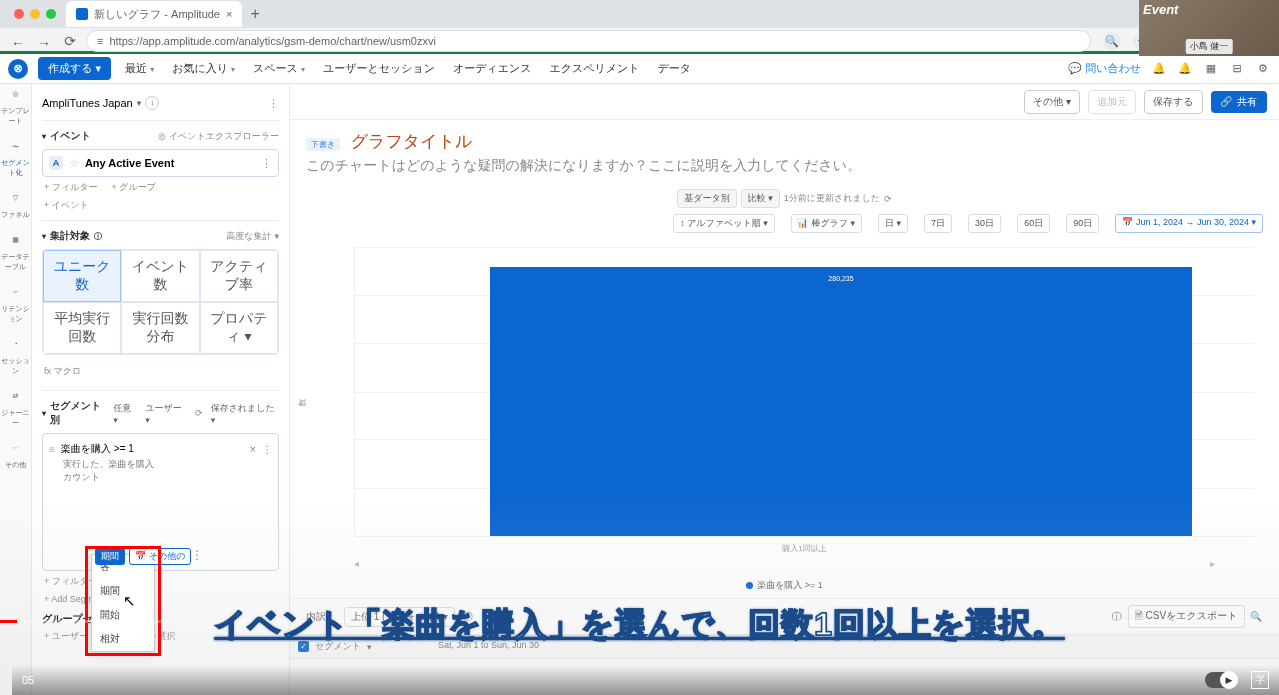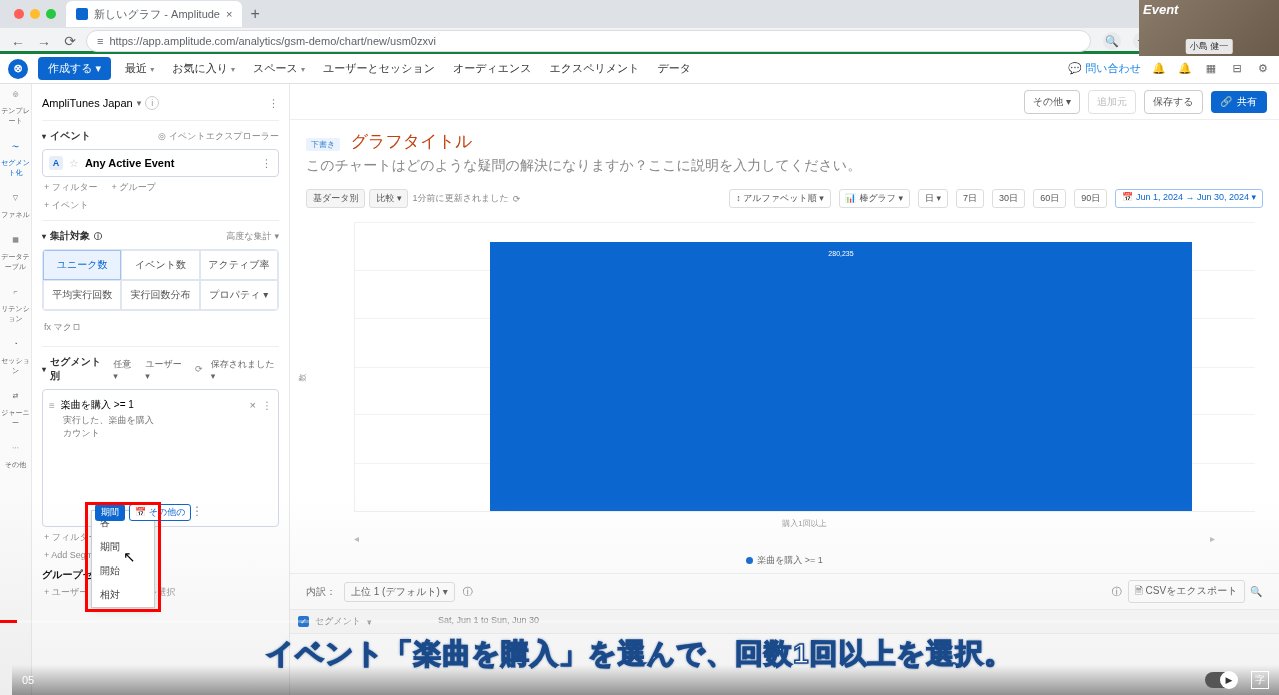--- a/index.html
+++ b/index.html
@@ -51,21 +51,21 @@
 .sb-head { display: flex; align-items: center; gap: 4px; font-size: 10px; font-weight: 600; color: #333; margin-bottom: 6px; }
 .sb-head .chev { font-size: 8px; }
 .sb-head-right { margin-left: auto; color: #888; font-weight: 400; font-size: 9px; display: flex; align-items: center; gap: 3px; }
 .event-row { border: 1px solid #d0d8e8; border-radius: 4px; padding: 6px; display: flex; align-items: center; gap: 6px; }
 .badge-a { width: 14px; height: 14px; background: #e8eef8; color: #0b66d0; border-radius: 3px; text-align: center; line-height: 14px; font-size: 9px; font-weight: 600; }
 .star { color: #ccc; }
 .add-link { color: #888; font-size: 9px; padding: 4px 2px; }
 .add-links { display: flex; gap: 10px; align-items: flex-end; }
 
 .metric-grid { display: grid; grid-template-columns: 1fr 1fr 1fr; gap: 0; border: 1px solid #e0e6f0; border-radius: 4px; overflow: hidden; }
-.metric-cell { padding: 7px 4px; text-align: center; font-size: 10px; border: 0.5px solid #e0e6f0; color: #555; }
+.metric-cell { padding: 7px 4px; text-align: center; font-size: 14px; border: 0.5px solid #e0e6f0; color: #555; }
 .metric-cell.active { color: #0b66d0; background: #eaf2fd; border-color: #9ec3f2; }
 
 .seg-head-row { display: flex; gap: 8px; font-size: 9px; color: #666; align-items: center; }
 .seg-box { border: 1px solid #d0d8e8; border-radius: 4px; padding: 6px; margin-top: 6px; position: relative; }
 .seg-row { display: flex; align-items: center; gap: 6px; font-size: 10px; padding: 2px 0; }
 .seg-sub { font-size: 9px; color: #777; padding-left: 14px; }
 .seg-close { margin-left: auto; color: #888; font-size: 11px; }
 
 .dropdown-panel { position: absolute; top: 120px; left: 48px; width: 64px; background: #fff; border: 1px solid #ccc; box-shadow: 0 2px 8px rgba(0,0,0,0.15); font-size: 10px; z-index: 50; }
 .dd-item { padding: 5px 8px; color: #444; }
@@ -81,25 +81,25 @@
 .main-top { height: 36px; border-bottom: 1px solid #eee; display: flex; align-items: center; justify-content: flex-end; padding: 0 12px; gap: 8px; }
 .btn-outline { border: 1px solid #ccc; padding: 4px 8px; border-radius: 4px; font-size: 10px; color: #555; }
 .btn-disabled { color: #bbb; border-color: #e0e0e0; }
 .btn-primary { background: #0b66d0; color: #fff; padding: 4px 10px; border-radius: 4px; font-size: 10px; display: flex; align-items: center; gap: 4px; }
 
 .title-area { padding: 10px 16px; }
 .draft-badge { background: #eaf2fd; color: #3b82d0; font-size: 8px; padding: 2px 5px; border-radius: 2px; margin-right: 6px; }
 .chart-title { font-size: 17px; color: #c2410c; }
 .chart-desc { font-size: 14px; color: #888; margin-top: 4px; }
 
-.toolbar { padding: 4px 16px; display: flex; align-items: center; gap: 6px; font-size: 9px; }
+.toolbar { padding: 4px 16px; display: flex; align-items: center; gap: 6px; font-size: 9px; flex-direction: column; }
 .tb-group { display: flex; align-items: center; gap: 4px; }
 .tb-btn { border: 1px solid #ddd; background: #f5f5f5; padding: 2px 6px; border-radius: 3px; color: #555; }
 .tb-text { color: #888; }
-.tb-right { margin-left: auto; display: flex; gap: 8px; }
+.tb-right { margin-left: auto; display: flex; gap: 16px; }
 .tb-right .tb-btn { background: #fff; }
 .date-btn { border-color: #9ec3f2; background: #eaf2fd; color: #0b66d0; }
 
 .chart-area { padding: 10px 24px 0; position: relative; }
 .axis-y { position: absolute; left: 24px; top: 10px; bottom: 60px; width: 24px; display: flex; flex-direction: column; justify-content: space-between; font-size: 8px; color: #999; text-align: right; }
 .axis-label { position: absolute; left: 12px; top: 50%; transform: rotate(-90deg) translateX(50%); font-size: 8px; color: #999; transform-origin: left center; }
 .plot { margin-left: 40px; height: 290px; position: relative; border-left: 1px solid #eee; border-bottom: 1px solid #eee; }
 .grid-line { position: absolute; left: 0; right: 0; border-top: 1px solid #f2f2f2; }
 .bar { position: absolute; left: 15%; right: 7%; top: 7%; bottom: 0; background: #0b66d0; }
 .bar-label { position: absolute; top: 8px; left: 50%; transform: translateX(-50%); color: #fff; font-size: 7px; }
@@ -115,21 +115,21 @@
 .dt-head { display: flex; background: #fafafa; border-bottom: 1px solid #eee; }
 .dt-cell { padding: 5px 8px; color: #777; }
 .dt-c1 { width: 140px; display: flex; align-items: center; gap: 6px; }
 .dt-c2 { flex: 1; }
 .chk { width: 11px; height: 11px; background: #0b66d0; border-radius: 2px; display: inline-flex; align-items: center; justify-content: center; color: #fff; font-size: 8px; }
 
 
 .video-overlay { position: absolute; left: 0; right: 0; bottom: 0; height: 75px; z-index: 900; }
 .progress-bar { height: 3px; background: rgba(255,255,255,0.3); position: relative; }
 .progress-red { position: absolute; left: 0; top: 0; height: 100%; width: 1.3%; background: #ff0000; }
-.subtitle { position: absolute; bottom: 22px; left: 50%; transform: translateX(-50%); font-size: 28px; font-weight: 800; color: #fff; -webkit-text-stroke: 1.5px #1a4a8a; text-shadow: 0 0 3px #1a4a8a; white-space: nowrap; letter-spacing: 1px; }
+.subtitle { position: absolute; bottom: 48px; left: 50%; transform: translateX(-50%); font-size: 32px; font-weight: 800; color: #fff; -webkit-text-stroke: 1.5px #1a4a8a; text-shadow: 0 0 3px #1a4a8a; white-space: nowrap; letter-spacing: 1px; text-decoration: underline; }
 .subtitle .hl { color: #fff; }
 .video-controls { position: absolute; bottom: 0; left: 12px; right: 0; height: 30px; background: linear-gradient(transparent, rgba(0,0,0,0.4)); display: flex; align-items: center; padding: 0 10px; gap: 10px; color: #fff; font-size: 11px; }
 .vc-right { margin-left: auto; display: flex; gap: 14px; align-items: center; }
 .toggle { width: 32px; height: 16px; background: #555; border-radius: 9px; position: relative; }
 .toggle-knob { width: 18px; height: 18px; background: #fff; border-radius: 50%; position: absolute; right: -1px; top: -1px; display: flex; align-items: center; justify-content: center; font-size: 9px; color: #333; }
 .gradient-fade { position: absolute; left: 0; right: 0; bottom: 0; height: 200px; background: linear-gradient(transparent, rgba(200,200,200,0.25)); pointer-events: none; z-index: 1; }
 </style>
 </head>
 <body>
 

